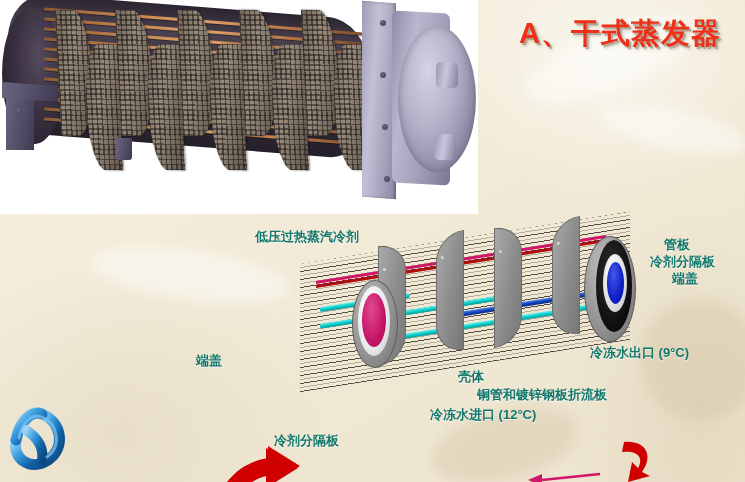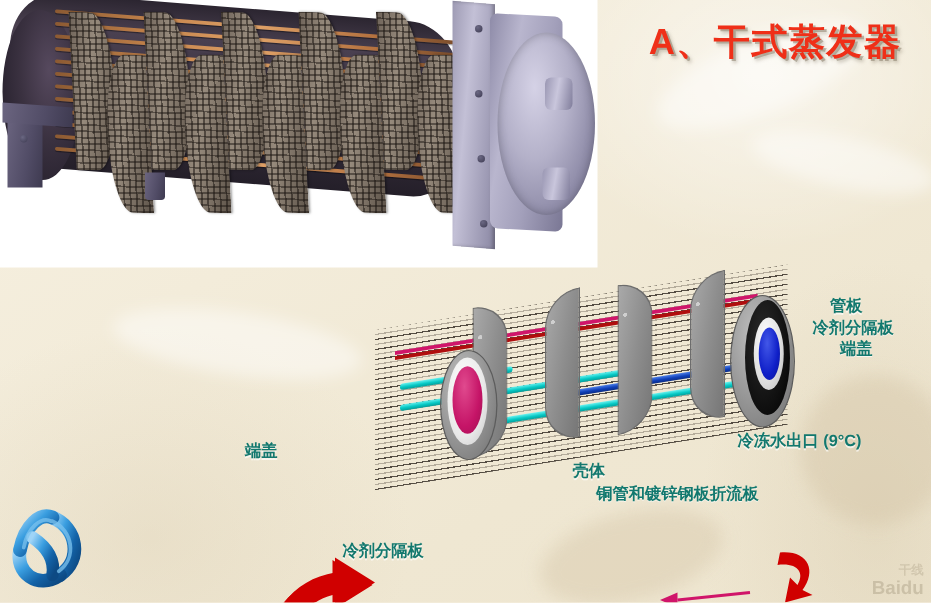--- a/index.html
+++ b/index.html
@@ -248,25 +248,27 @@
       <line x1="470" y1="330" x2="508" y2="330" stroke="#06d2d2" stroke-width="2.5"></line>
       <polygon points="572,322 558,316 558,328" fill="#1a8cff" transform="translate(18,0) scale(1,1)"></polygon>
       <line x1="540" y1="322" x2="584" y2="322" stroke="#1a8cff" stroke-width="2.5"></line>
 
       <path d="M444,332 C436,316 448,302 466,302 L466,294 L486,306 L466,318 L466,310 C454,310 448,318 454,330 Z" fill="#0f1fc8"></path>
       <path d="M444,332 L452,344 L436,352 L428,340 Z" fill="#0f1fc8"></path>
 
       <path d="M374,306 C366,296 374,286 386,288 L386,280 L402,290 L386,300 L386,294 C380,292 376,296 380,304 Z" fill="#d0156a"></path>
     </svg>
 
+    <div class="lbl" style="left:255px;top:14px;">低压过热蒸汽冷剂</div>
     <div class="lbl" style="left:196px;top:138px;">端盖</div>
     <div class="lbl" style="left:274px;top:218px;">冷剂分隔板</div>
 
     <div class="lbl c" style="left:458px;top:154px;">壳体</div>
     <div class="lbl" style="left:430px;top:172px;margin-left:47px;">铜管和镀锌钢板折流板</div>
+    <div class="lbl" style="left:430px;top:192px;">冷冻水进口 (12°C)</div>
 
     <div class="lbl c" style="left:664px;top:22px;">管板</div>
     <div class="lbl" style="left:650px;top:39px;">冷剂分隔板</div>
     <div class="lbl c" style="left:672px;top:56px;">端盖</div>
     <div class="lbl" style="left:590px;top:130px;">冷冻水出口 (9°C)</div>
   </div>
 
   <svg id="knot" viewBox="0 0 72 76">
     <defs>
       <linearGradient id="kg" x1="0" y1="0" x2="1" y2="1">
@@ -281,18 +283,14 @@
       <path d="M44,56 C26,68 8,54 12,36"></path>
       <path d="M12,36 C16,16 28,6 38,10"></path>
       <path d="M22,26 C34,34 40,44 38,56" stroke-width="10"></path>
     </g>
     <g fill="none" stroke="#7cc3ef" stroke-width="3" stroke-linecap="round" opacity=".75">
       <path d="M38,13 C54,20 58,42 43,53"></path>
       <path d="M15,34 C18,18 29,9 37,13"></path>
     </g>
   </svg>
 
-  <div id="watermark">
-    <div class="wm2">干线</div>
-    <div>Baidu</div>
-  </div>
 
 </div>
 
 </body></html>

